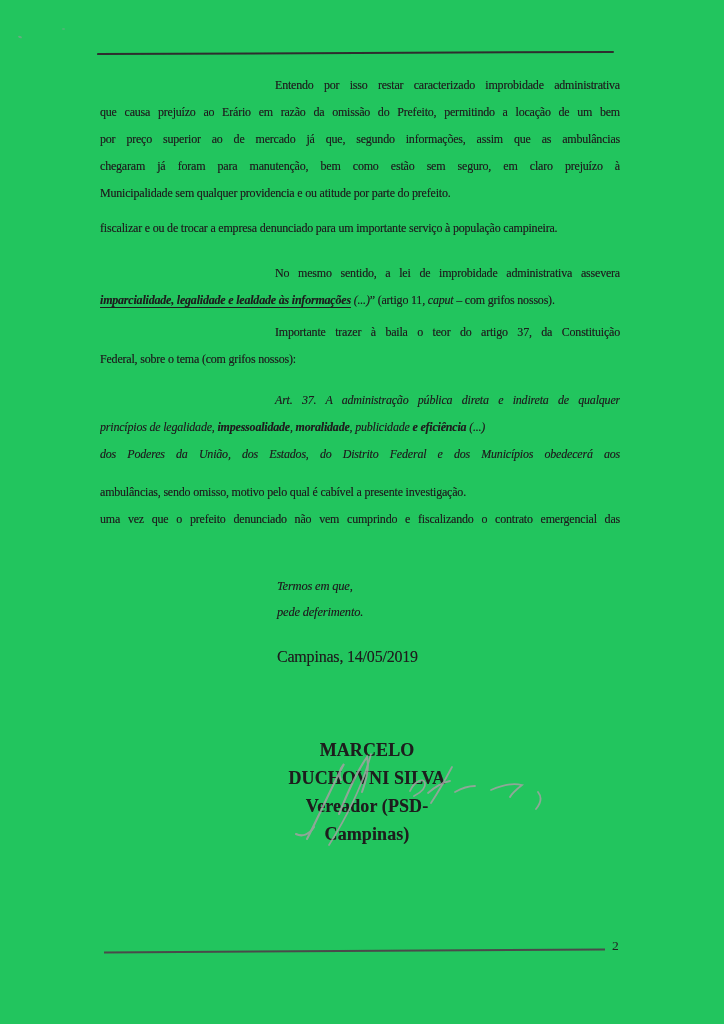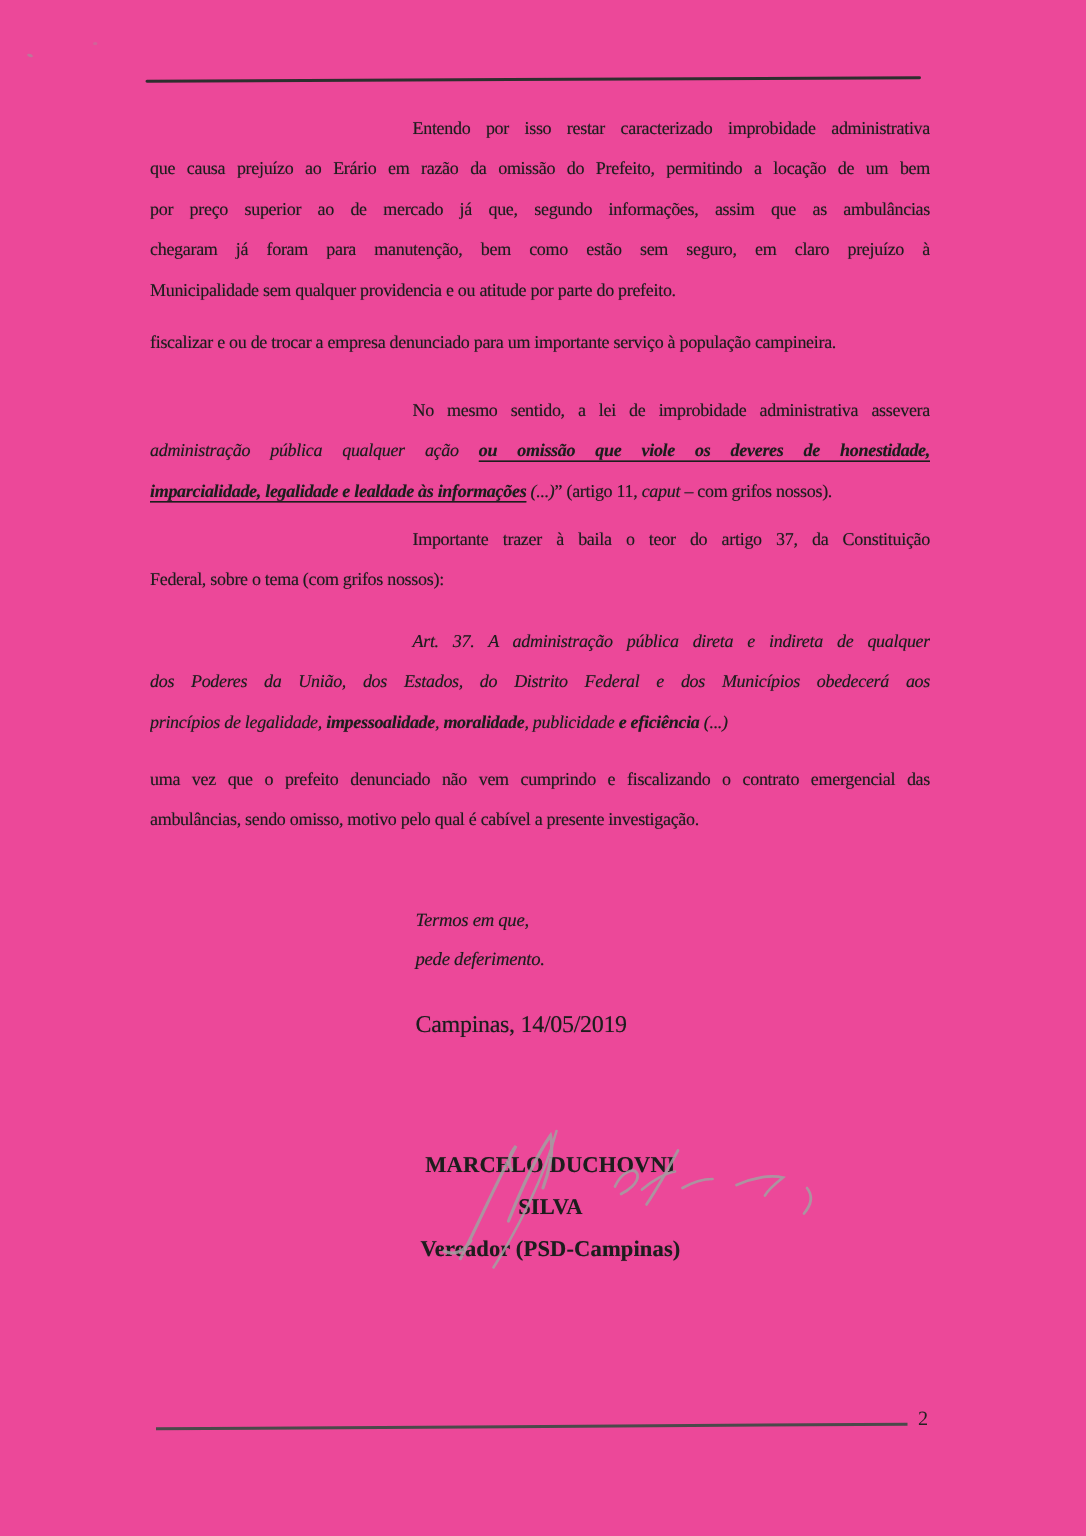--- a/index.html
+++ b/index.html
@@ -1,19 +1,19 @@
 <!DOCTYPE html>
 <html><head>
 <meta charset="utf-8">
 <style>
   * { margin:0; padding:0; box-sizing:border-box; }
   html,body { background:#e8e8e8; }
   .page {
     position:relative; width:724px; height:1024px; margin:0 auto;
-    background:#ec4899; overflow:hidden;
+    background:#22c55e; overflow:hidden;
     font-family:"Liberation Serif", serif;
     color:#1d1d1d;
   }
   .speck { position:absolute; background:#9a9a9a; border-radius:50%; opacity:.55; }
   .speck.s1 { left:18px; top:36px; width:4px; height:2px; transform:rotate(20deg); }
   .speck.s2 { left:62px; top:28px; width:3px; height:2px; opacity:.35; }
   .rule-top {
     position:absolute; left:97px; top:52px; width:517px; height:2.4px;
     background:#2e2e2e; transform:rotate(-0.25deg); border-radius:1px;
   }
@@ -38,21 +38,21 @@
   .s-bi { font-style:italic; font-weight:bold; }
   .s-biu { font-style:italic; font-weight:bold; text-decoration:underline; text-decoration-thickness:1.4px; text-underline-offset:3px; }
   .closing { margin-top:40px; margin-left:177px; line-height:26px; font-size:12.5px;font-style:italic; }
   .date-line { margin-top:19px; margin-left:177px; line-height:26px; font-size:16px; }
   .signature {
     position:absolute; left:283px; top:752px; width:280px; height:95px;
     pointer-events:none;
   }
   .sign-block {
     margin-top:66px; margin-left:168px; width:198px; text-align:center;
-    font-weight:bold; font-size:15px; line-height:28px; letter-spacing:0.1px;
+    font-weight:bold; font-size:18px; line-height:28px; letter-spacing:0.1px;
   }
 </style>
 </head>
 <body>
 
 <div class="page">
 
   <div class="speck s1"></div>
   <div class="speck s2"></div>
 
@@ -66,35 +66,34 @@
           <div class="line full"><span class="s-n">que causa prejuízo ao Erário em razão da omissão do Prefeito, permitindo a locação de um bem</span></div>
           <div class="line full"><span class="s-n">por preço superior ao de mercado já que, segundo informações, assim que as ambulâncias</span></div>
           <div class="line full"><span class="s-n">chegaram já foram para manutenção, bem como estão sem seguro, em claro prejuízo à</span></div>
           <div class="line"><span class="s-n">Municipalidade sem qualquer providencia e ou atitude por parte do prefeito.</span></div>
         </div>
         <div class="para" style="margin-top: 8px;">
           <div class="line"><span class="s-n">fiscalizar e ou de trocar a empresa denunciado para um importante serviço à população campineira.</span></div>
         </div>
         <div class="para" style="margin-top: 18px;">
           <div class="line full indent"><span class="s-n">No mesmo sentido, a lei de improbidade administrativa assevera</span></div>
-          <div class="line full"><span class="s-i">administração pública qualquer ação </span><span class="s-biu">ou omissão que viole os deveres de honestidade,</span></div>
           <div class="line"><span class="s-biu">imparcialidade, legalidade e lealdade às informações</span><span class="s-i"> (...)</span><span class="s-n">” (artigo 11, </span><span class="s-i">caput</span><span class="s-n"> – com grifos nossos).</span></div>
         </div>
         <div class="para" style="margin-top: 5px;">
           <div class="line full indent"><span class="s-n">Importante trazer à baila o teor do artigo 37, da Constituição</span></div>
           <div class="line"><span class="s-n">Federal, sobre o tema (com grifos nossos):</span></div>
         </div>
         <div class="para" style="margin-top: 14px;">
           <div class="line full indent"><span class="s-i">Art. 37. A administração pública direta e indireta de qualquer</span></div>
+          <div class="line"><span class="s-i">princípios de legalidade, </span><span class="s-bi">impessoalidade</span><span class="s-i">, </span><span class="s-bi">moralidade</span><span class="s-i">, publicidade </span><span class="s-bi">e eficiência</span><span class="s-i"> (...)</span></div>
           <div class="line full"><span class="s-i">dos Poderes da União, dos Estados, do Distrito Federal e dos Municípios obedecerá aos</span></div>
-          <div class="line"><span class="s-i">princípios de legalidade, </span><span class="s-bi">impessoalidade</span><span class="s-i">, </span><span class="s-bi">moralidade</span><span class="s-i">, publicidade </span><span class="s-bi">e eficiência</span><span class="s-i"> (...)</span></div>
         </div>
         <div class="para" style="margin-top: 11px;">
+          <div class="line"><span class="s-n">ambulâncias, sendo omisso, motivo pelo qual é cabível a presente investigação.</span></div>
           <div class="line full"><span class="s-n">uma vez que o prefeito denunciado não vem cumprindo e fiscalizando o contrato emergencial das</span></div>
-          <div class="line"><span class="s-n">ambulâncias, sendo omisso, motivo pelo qual é cabível a presente investigação.</span></div>
         </div>
       </div>
 
     <div class="closing">
       <div class="c-line">Termos em que,</div>
       <div class="c-line">pede deferimento.</div>
     </div>
 
     <div class="date-line">Campinas, 14/05/2019</div>
 

